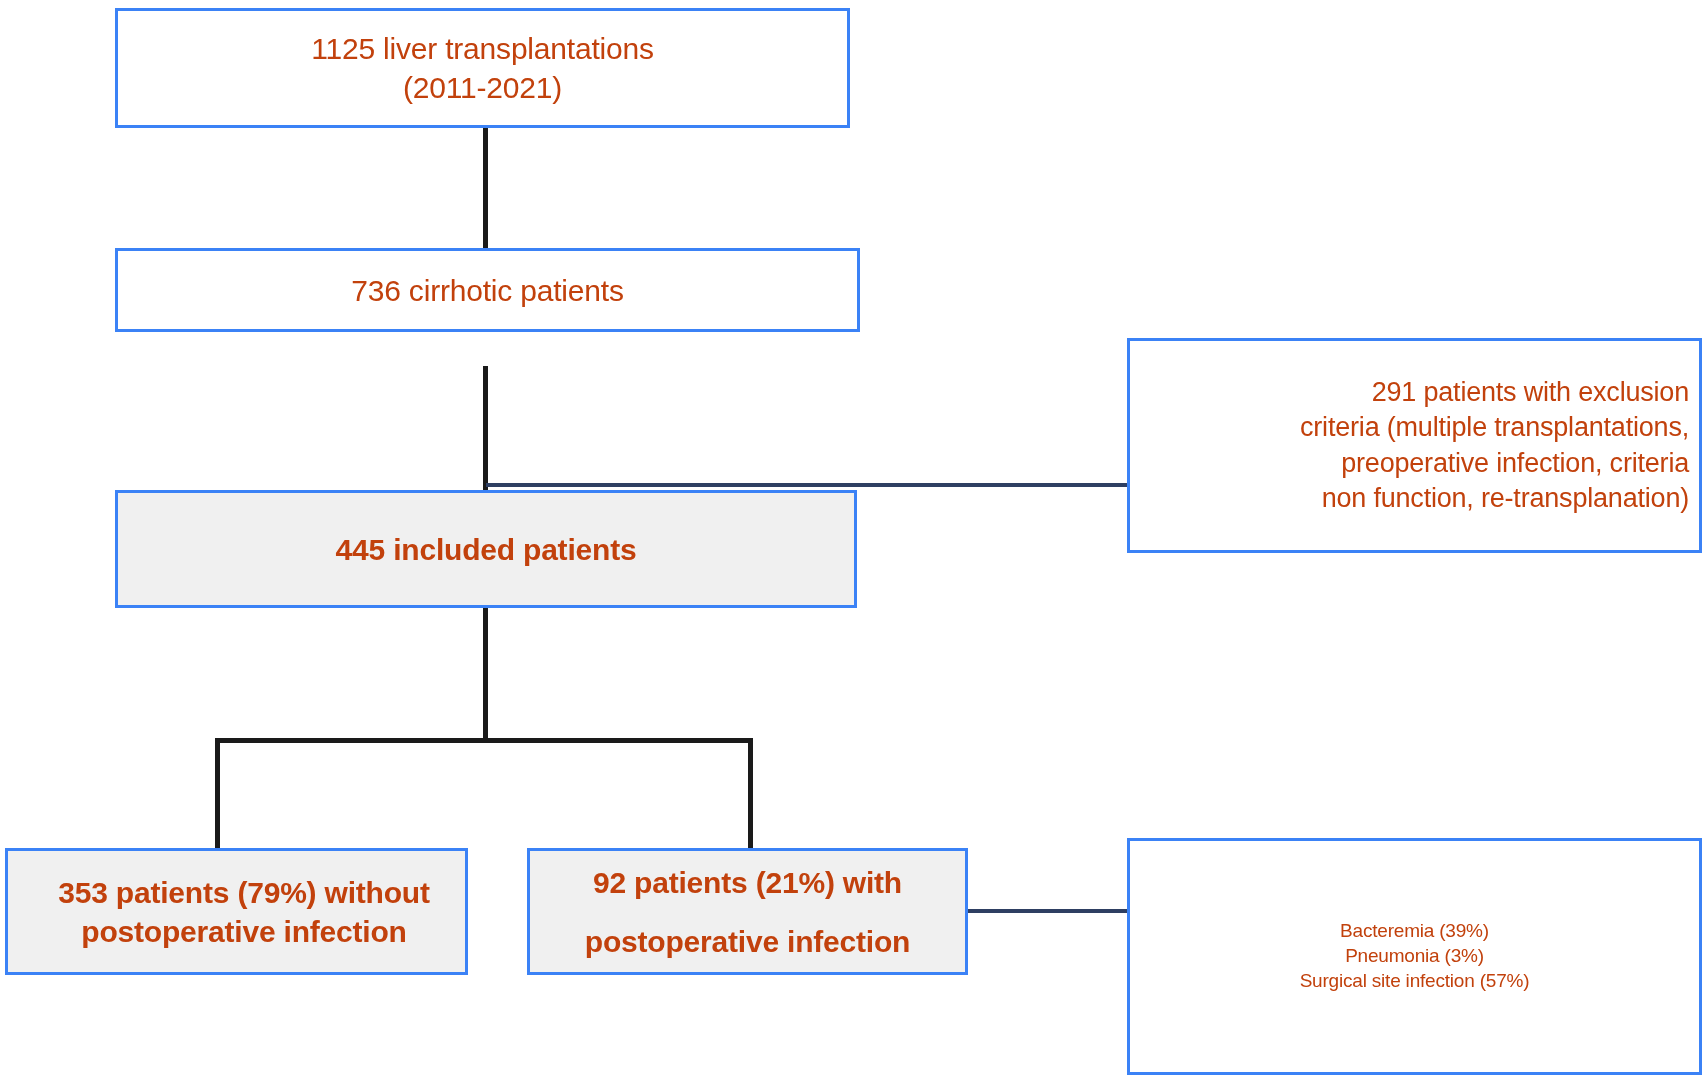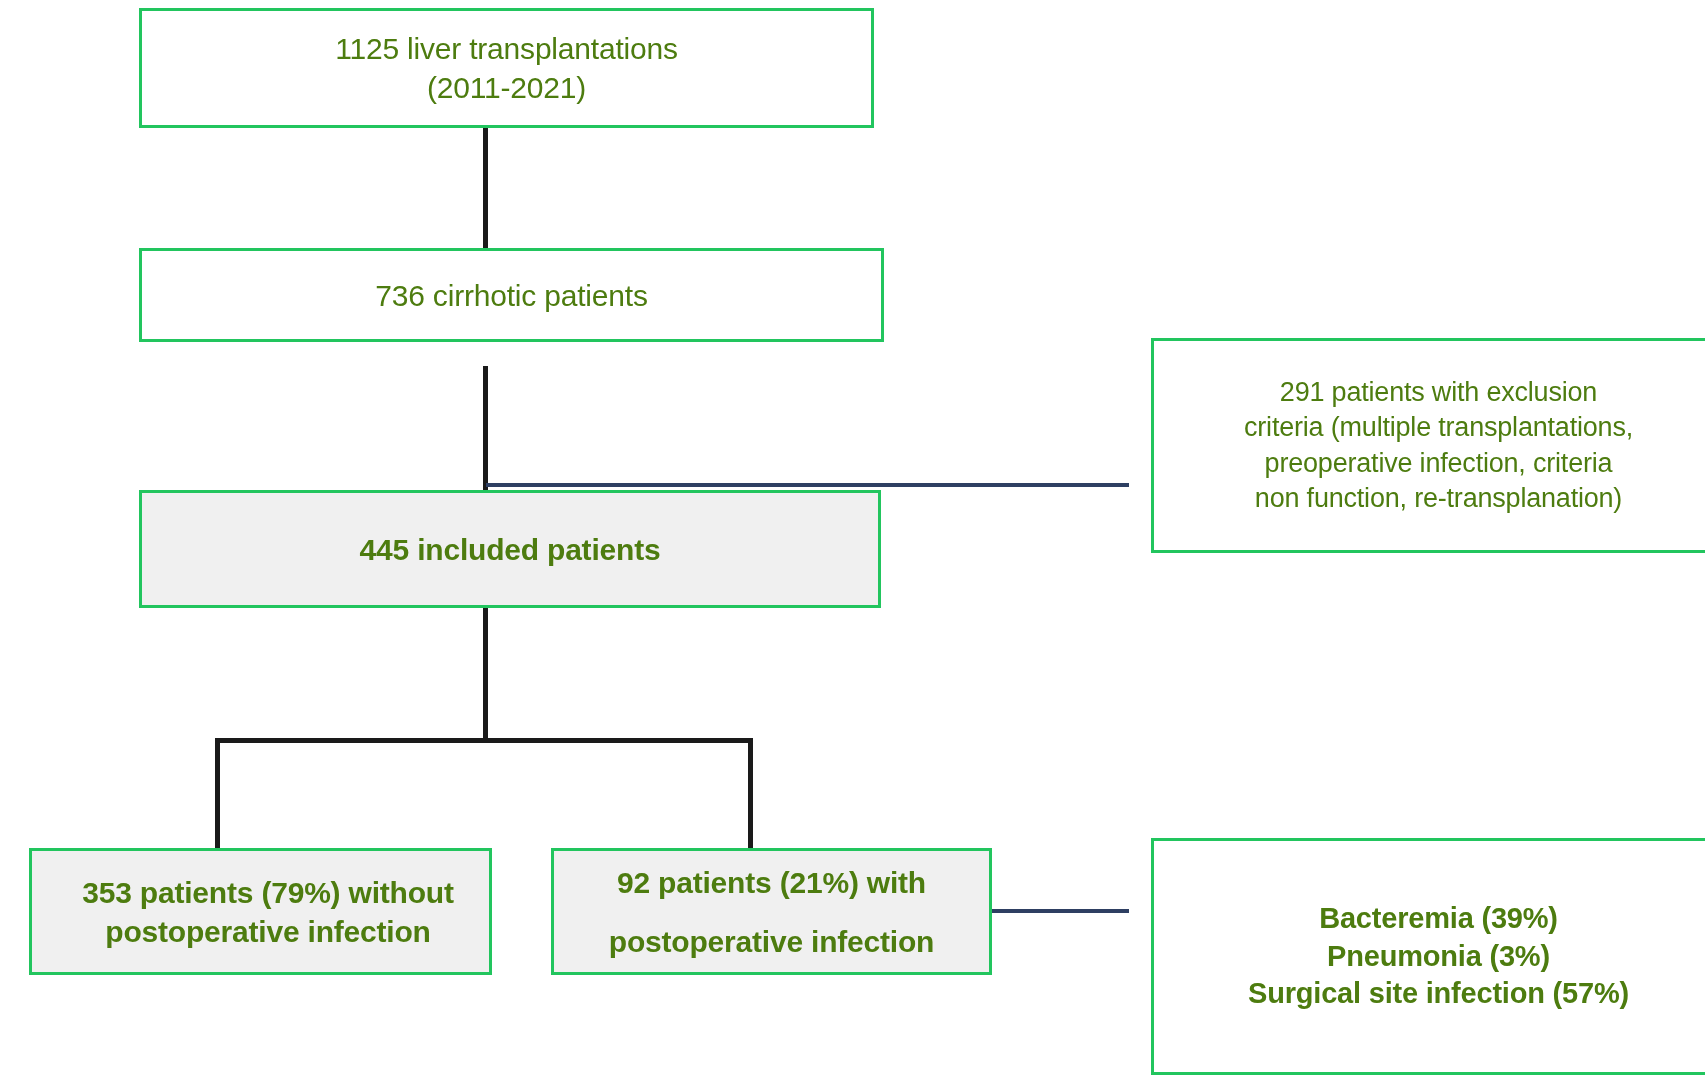--- a/index.html
+++ b/index.html
@@ -13,33 +13,32 @@
   #flow-root {
     position: relative;
     width: 1705px;
     height: 1085px;
     background: #ffffff;
     overflow: hidden;
   }
   .node {
     position: absolute;
     box-sizing: border-box;
-    border: 3px solid #22c55e;
+    border: 3px solid #3b82f6;
     background: #ffffff;
     display: flex;
     flex-direction: column;
     align-items: center;
     justify-content: center;
     text-align: center;
-    color: #4d7c0f;
+    color: #c2410c;
     font-size: 30px;
     line-height: 1.30;
     letter-spacing: -0.2px;
     padding: 4px 10px;
-    margin-left: 24px;
   }
   .node.shaded {
     background: #f0f0f0;
     font-weight: bold;
   }
   .node .line {
     display: block;
     white-space: nowrap;
   }
 
@@ -47,26 +46,26 @@
   .conn {
     position: absolute;
     background: #1a1a1a;
   }
   .conn.navy {
     background: #2e3f62;
   }
 
   
   #node-transplantations { left: 115px;  top: 8px;    width: 735px;  height: 120px; }
-  #node-cirrhotic        { left: 115px;  top: 248px;  width: 745px;  height: 94px; }
-  #node-exclusion        { left: 1127px; top: 338px;  width: 575px;  height: 215px; font-size: 27px; }
+  #node-cirrhotic        { left: 115px;  top: 248px;  width: 745px;  height: 84px; }
+  #node-exclusion        { left: 1127px; top: 338px;  width: 575px;  height: 215px; font-size: 27px; align-items: flex-end; }
   #node-included         { left: 115px;  top: 490px;  width: 742px;  height: 118px; }
   #node-no-infection     { left: 5px;    top: 848px;  width: 463px;  height: 127px; padding-left: 25px; }
   #node-infection        { left: 527px;  top: 848px;  width: 441px;  height: 127px; gap: 20px; }
-  #node-infection-types  { left: 1127px; top: 838px;  width: 575px;  height: 237px; font-size: 29px; font-weight: bold; }
+  #node-infection-types  { left: 1127px; top: 838px;  width: 575px;  height: 237px; font-size: 19px; }
 
   
   
   #conn-v-top      { left: 483px; top: 128px; width: 5px;  height: 121px; }
   
   #conn-v-mid      { left: 483px; top: 366px; width: 5px;  height: 125px; }
   
   #conn-h-excl     { left: 486px; top: 483px; width: 643px; height: 4px; }
   
   #conn-v-lower    { left: 483px; top: 608px; width: 5px;  height: 133px; }

